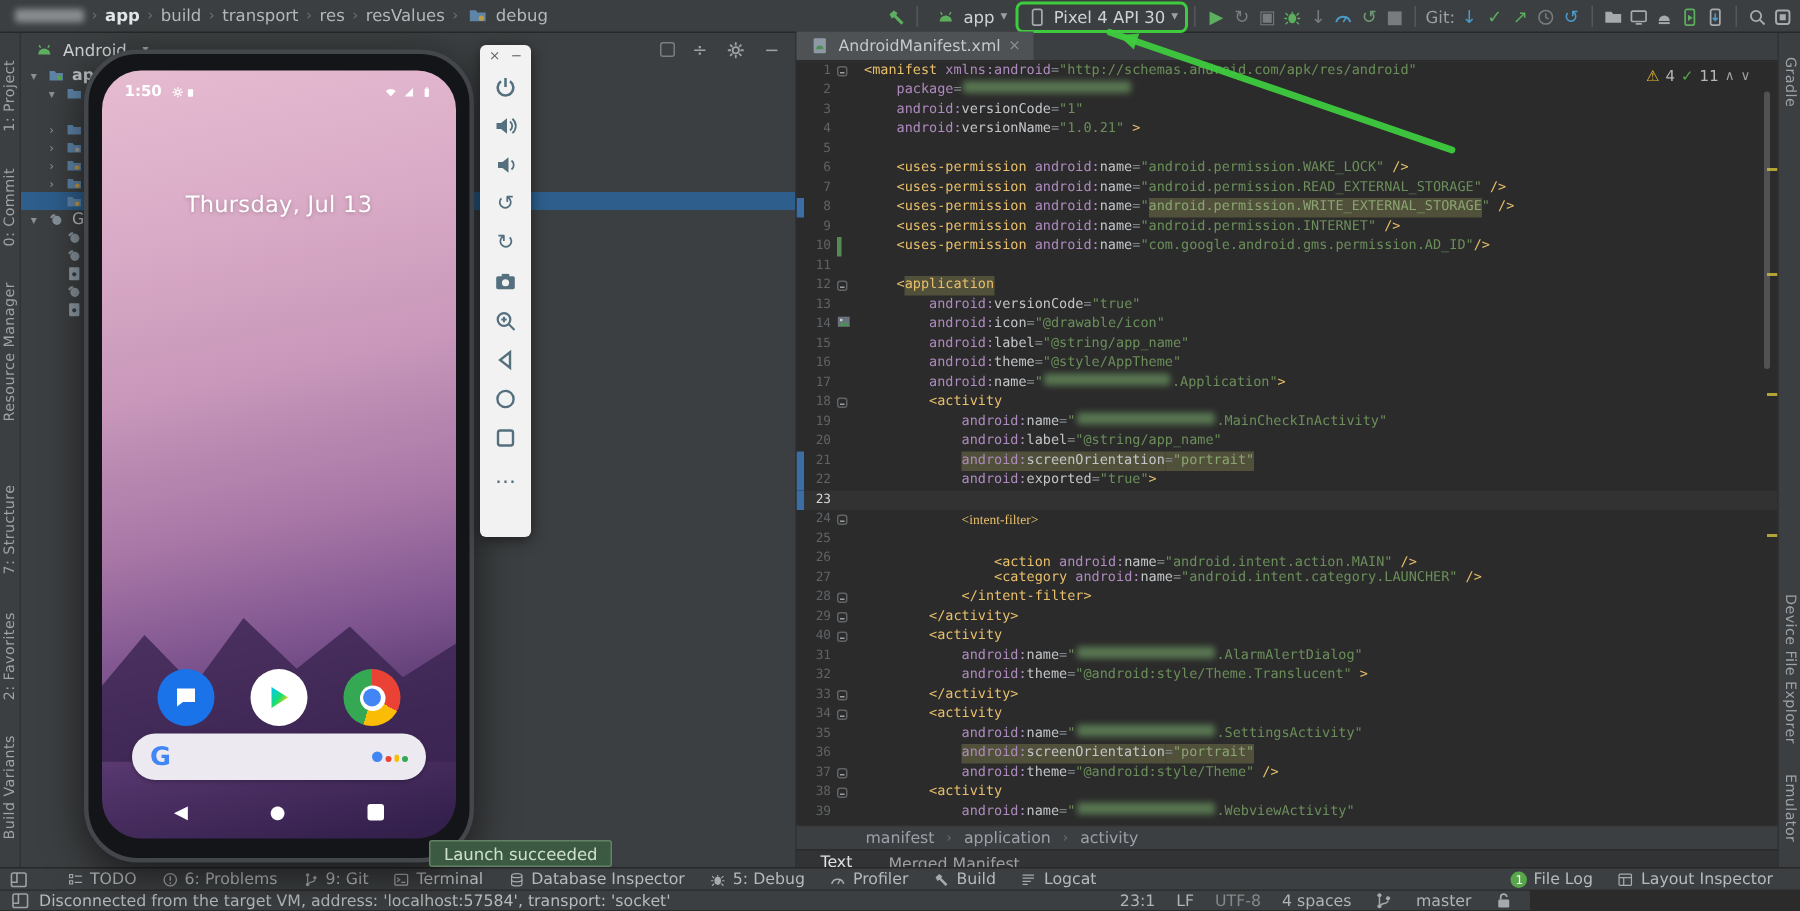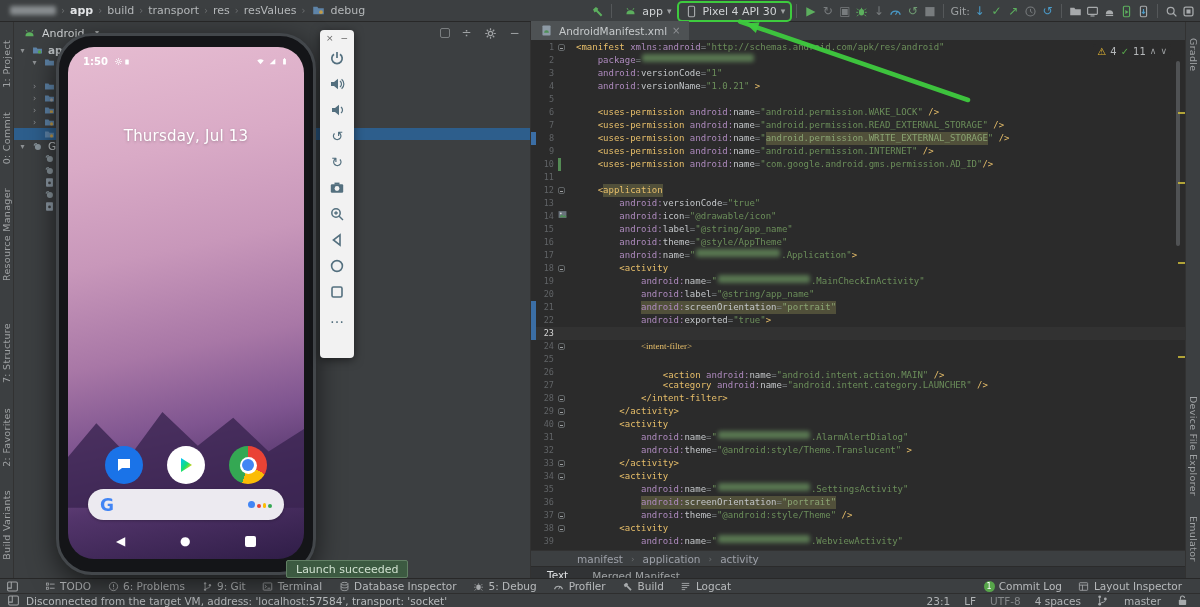--- a/index.html
+++ b/index.html
@@ -68,21 +68,21 @@
   #viewtabs{height:19px;display:flex;align-items:center;gap:4px;background:#313335;padding-left:6px;border-top:1px solid #2b2b2b}
   .vt{padding:2px 10px;color:#9da0a2;font-size:10.5px}
   .vt.active{color:#dfe1e3;border-bottom:2px solid #7d8184}
   
   #toolbar-bottom{position:absolute;left:0;top:578px;width:1200px;height:15px;background:#3c3f41;border-top:1px solid #282828;display:flex;align-items:center;font-size:10.5px;color:#b7babc}
   #toolbar-bottom .grp{display:flex;align-items:center;gap:16px;margin-left:24px}
   .bitem{display:flex;align-items:center;gap:4px}
   .bitem .ic{width:12px;height:12px}.bitem .ic svg{width:11px;height:11px}
   #toolbar-bottom .rgrp{margin-left:auto;margin-right:18px;display:flex;align-items:center;gap:16px}
   .badge{width:11px;height:11px;border-radius:50%;background:#57a64a;color:#fff;font-size:8px;display:flex;align-items:center;justify-content:center}
-  #statusbar{position:absolute;left:0;top:593px;width:1200px;height:14px;background:#3c3f41;border-top:1px solid #2e2e2e;display:flex;align-items:center;font-size:10.5px;color:#b7babc}
+  #statusbar{position:absolute;left:0;top:593px;width:1020px;height:14px;background:#3c3f41;border-top:1px solid #2e2e2e;display:flex;align-items:center;font-size:10.5px;color:#b7babc}
   #statusbar .msg{margin-left:26px}
   #statusbar .right{margin-left:auto;margin-right:10px;display:flex;align-items:center;gap:14px;color:#b0b3b5}
   #statusbar .dim{color:#85888a}
   
   #phone{position:absolute;left:56px;top:33px;width:260px;height:542px;background:#141518;border:3px solid #43474b;border-radius:36px;box-shadow:0 8px 28px rgba(0,0,0,.6);z-index:5}
   #screen{position:absolute;left:9px;top:11px;right:9px;bottom:13px;border-radius:26px;overflow:hidden;background:linear-gradient(168deg,#e6bcd1 0%,#d9aac6 22%,#c897ba 40%,#a877a6 58%,#7f5590 72%,#53356b 84%,#2f1d47 100%)}
   #pstatus{display:flex;align-items:center;padding:9px 15px 0 15px;color:#fff}
   #pstatus .time{font-size:10px;font-weight:bold;margin-right:6px}
   #pstatus .right{margin-left:auto;display:flex;align-items:center;gap:3px}
   #pdate{position:absolute;left:0;right:0;top:80px;text-align:center;color:#fff;font-size:15px;text-shadow:0 1px 3px rgba(0,0,0,.25);letter-spacing:.2px}
@@ -816,21 +816,21 @@
             <svg viewBox="0 0 16 16">
               <path d="M2.5 3.5h11M2.5 6.5h11M2.5 9.5h8M2.5 12.5h5" stroke="currentColor" stroke-width="1.3"></path>
             </svg>
           </span>
           <span>Logcat</span>
         </div>
       </div>
     <div class="rgrp" id="bb-right">
         <div class="bitem">
           <span class="badge">1</span>
-          <span>Commit Log</span>
+          <span>File Log</span>
         </div>
         <div class="bitem">
           <span class="ic d2">
             <svg viewBox="0 0 16 16">
               <rect x="2" y="2.5" width="12" height="11" rx="1" fill="none" stroke="currentColor" stroke-width="1.2"></rect>
               <path d="M2 6h12M6.5 6v7.5" stroke="currentColor" stroke-width="1.2"></path>
             </svg>
           </span>
           <span>Layout Inspector</span>
         </div>

